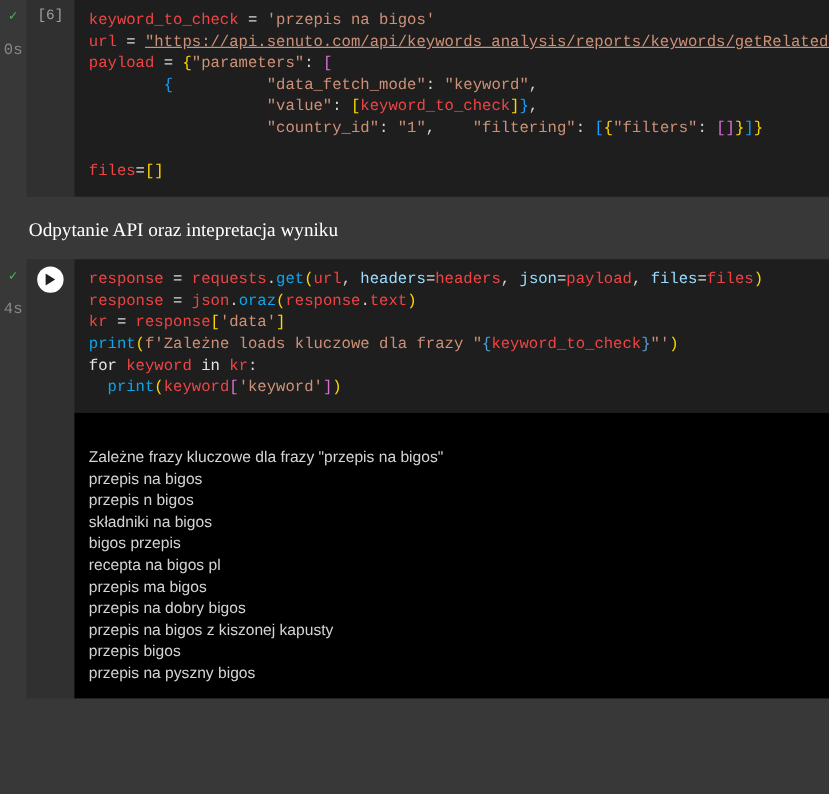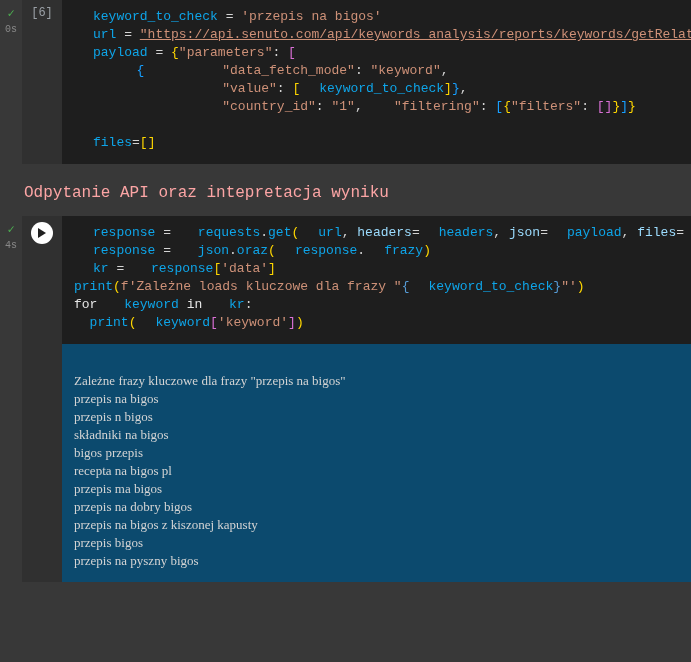--- a/index.html
+++ b/index.html
@@ -25,22 +25,22 @@
     padding-top: 8px;
     font-size: 10px;
   }
   .gutter .check {
     color: #4caf50;
     font-size: 12px;
     line-height: 1;
   }
   .gutter .time {
     color: #888;
-    font-size: 10px;
-    margin-top: 4px;
+    font-size: 13px;
+    margin-top: 14px;
   }
   .cell-body {
     flex: 1;
     display: flex;
     flex-direction: column;
   }
   .cell-row {
     display: flex;
   }
   .exec-col {
@@ -73,36 +73,36 @@
   .code-area {
     flex: 1;
     background: #1e1e1e;
     padding: 8px 12px 12px 12px;
     line-height: 18px;
     white-space: pre;
     overflow: hidden;
   }
   .output-area {
     flex: 1;
-    background: #0c4a6e;
+    background: #000000;
     padding: 10px 12px 12px 12px;
     line-height: 18px;
     white-space: pre;
-    font-family: Liberation Serif, serif;
+    font-family: Liberation Sans, sans-serif;
     color: #d4d4d4;
   }
   .heading {
-    color: #fca5a5;
-    font-family: Liberation Mono, monospace;
+    color: #ffffff;
+    font-family: Liberation Serif, serif;
     font-size: 16px;
     font-weight: 400;
     padding: 18px 10px 14px 24px;
   }
   
-  .s-var { color: #0ea5e9; margin-left: 19px; }
+  .s-var { color: #ef4444; }
   .s-op  { color: #d4d4d4; }
   .s-str { color: #ce9178; }
   .s-url { color: #ce9178; text-decoration: underline; }
   .s-key { color: #e5e5e5; }
   .s-brk { color: #ffd700; }
   .s-brk2{ color: #da70d6; }
   .s-brk3{ color: #179fff; }
   .s-fn  { color: #0ea5e9; }
   .s-fmt { color: #569cd6; }
   .s-obj { color: #9cdcfe; }
@@ -143,21 +143,21 @@
   <div class="cell-body">
     <div class="cell-row">
       <div class="exec-col">
         <div class="play-btn">
           <svg viewBox="0 0 10 10">
               <path d="M1 0 L9 5 L1 10 Z"></path>
             </svg>
         </div>
       </div>
       <div class="code-area"><span class="tok s-var">response</span><span class="tok s-op"> = </span><span class="tok s-var">requests</span><span class="tok s-op">.</span><span class="tok s-fn">get</span><span class="tok s-brk">(</span><span class="tok s-var">url</span><span class="tok s-op">, </span><span class="tok s-obj">headers</span><span class="tok s-op">=</span><span class="tok s-var">headers</span><span class="tok s-op">, </span><span class="tok s-obj">json</span><span class="tok s-op">=</span><span class="tok s-var">payload</span><span class="tok s-op">, </span><span class="tok s-obj">files</span><span class="tok s-op">=</span><span class="tok s-var">files</span><span class="tok s-brk">)</span>
-<span class="tok s-var">response</span><span class="tok s-op"> = </span><span class="tok s-var">json</span><span class="tok s-op">.</span><span class="tok s-fn">oraz</span><span class="tok s-brk">(</span><span class="tok s-var">response</span><span class="tok s-op">.</span><span class="tok s-var">frazy</span><span class="tok s-brk">)</span>
+<span class="tok s-var">response</span><span class="tok s-op"> = </span><span class="tok s-var">json</span><span class="tok s-op">.</span><span class="tok s-fn">oraz</span><span class="tok s-brk">(</span><span class="tok s-var">response</span><span class="tok s-op">.</span><span class="tok s-var">text</span><span class="tok s-brk">)</span>
 <span class="tok s-var">kr</span><span class="tok s-op"> = </span><span class="tok s-var">response</span><span class="tok s-brk">[</span><span class="tok s-str">'data'</span><span class="tok s-brk">]</span>
 <span class="tok s-fn">print</span><span class="tok s-brk">(</span><span class="tok s-str">f'Zależne loads kluczowe dla frazy "</span><span class="tok s-fmt">{</span><span class="tok s-var">keyword_to_check</span><span class="tok s-fmt">}</span><span class="tok s-str">"'</span><span class="tok s-brk">)</span>
 <span class="tok s-key">for</span><span class="tok"> </span><span class="tok s-var">keyword</span><span class="tok"> </span><span class="tok s-key">in</span><span class="tok"> </span><span class="tok s-var">kr</span><span class="tok s-op">:</span>
 <span class="tok">  </span><span class="tok s-fn">print</span><span class="tok s-brk">(</span><span class="tok s-var">keyword</span><span class="tok s-brk2">[</span><span class="tok s-str">'keyword'</span><span class="tok s-brk2">]</span><span class="tok s-brk">)</span>
 </div>
     </div>
     <div class="cell-row">
       <div class="exec-col" style="background:#303030;"></div>
       <div class="output-area" id="output-lines">
 Zależne frazy kluczowe dla frazy "przepis na bigos"

